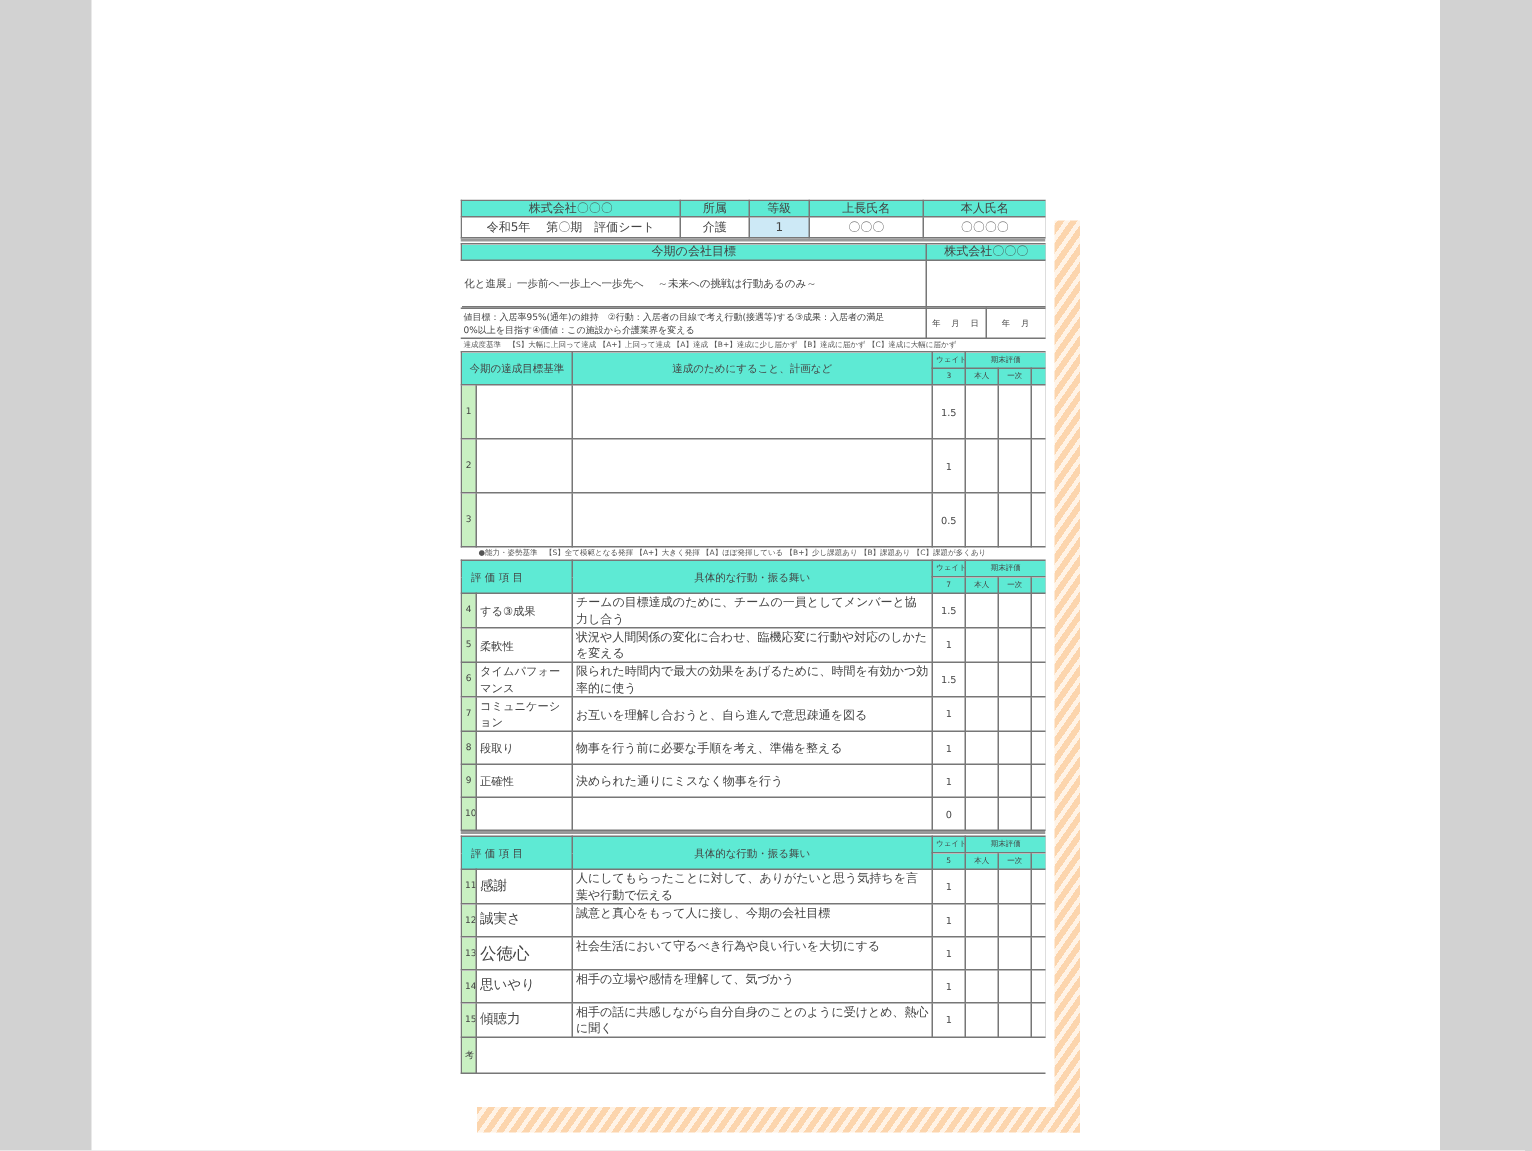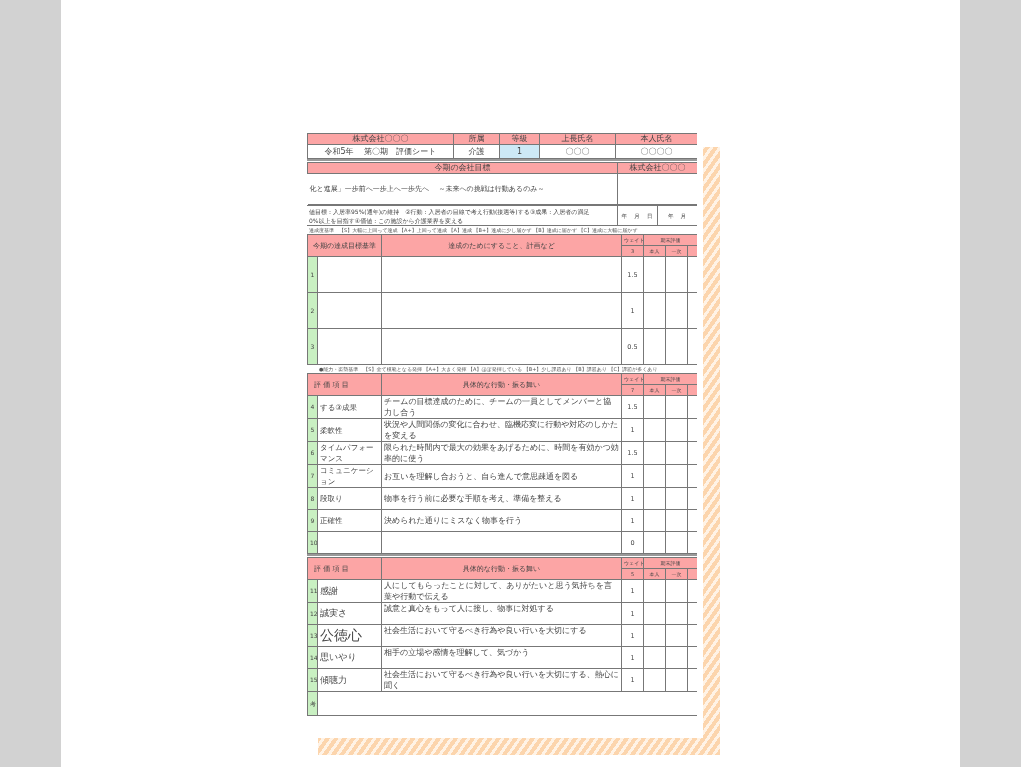--- a/index.html
+++ b/index.html
@@ -12,21 +12,21 @@
   .intro { position: absolute; left: 99px; top: 71px; width: 720px; font-size: 13.5px; line-height: 21px; color: #333; }
 
   .frame-right { position: absolute; left: 642px; top: 147px; width: 17px; height: 608px;
     background: repeating-linear-gradient(-55deg, #fcd5ad 0 4px, #fff3e6 4px 7px); }
   .frame-bottom { position: absolute; left: 257px; top: 738px; width: 402px; height: 17px;
     background: repeating-linear-gradient(-55deg, #fcd5ad 0 4px, #fff3e6 4px 7px); }
 
   .sheet { position: absolute; left: 246px; top: 133px; width: 390px; height: 583px; background: #fff; overflow: hidden; font-size: 7px; color: #444; }
   .sheet table { border-collapse: collapse; width: 100%; table-layout: fixed; }
   .sheet td { border: 1px solid #777; padding: 0 2px; height: 11px; line-height: 10px; overflow: hidden; white-space: nowrap; }
-  .g { background: #fca5a5; }
+  .g { background: #5eead4; }
   .b { background: #cde9f6; }
   .c { text-align: center; }
   .note { font-size: 5px; line-height: 8px; color: #555; white-space: nowrap; overflow: hidden; padding-left: 2px; }
   .num { background: #c9f0c2; text-align: center; width: 10px; font-size: 6px; }
   .big td { font-size: 8px; }
   .row-tall td { height: 36px; }
   .row-mid td { height: 22px; }
   .item td.desc { white-space: normal; line-height: 11px; font-size: 8px; }
   .item td.label { white-space: normal; line-height: 11px; font-size: 7.5px; }
   .w { text-align: center; font-size: 6.5px; }
@@ -276,48 +276,48 @@
             <td class="label" style="font-size:9px">感謝</td>
             <td class="desc">人にしてもらったことに対して、ありがたいと思う気持ちを言葉や行動で伝える</td>
             <td class="w">1</td>
             <td></td>
             <td></td>
             <td></td>
           </tr>
       <tr class="item row-mid">
             <td class="num">12</td>
             <td class="label" style="font-size:9px">誠実さ</td>
-            <td class="desc" style="vertical-align:top">誠意と真心をもって人に接し、物事に対処する</td>
+            <td class="desc" style="vertical-align:top">誠意と真心をもって人に接し、今期の会社目標</td>
             <td class="w">1</td>
             <td></td>
             <td></td>
             <td></td>
           </tr>
       <tr class="item row-mid">
             <td class="num">13</td>
-            <td class="label" style="font-size:14px">公徳心</td>
+            <td class="label" style="font-size:11px">公徳心</td>
             <td class="desc" style="vertical-align:top">社会生活において守るべき行為や良い行いを大切にする</td>
             <td class="w">1</td>
             <td></td>
             <td></td>
             <td></td>
           </tr>
       <tr class="item row-mid">
             <td class="num">14</td>
             <td class="label" style="font-size:9px">思いやり</td>
             <td class="desc" style="vertical-align:top"> 相手の立場や感情を理解して、気づかう</td>
             <td class="w">1</td>
             <td></td>
             <td></td>
             <td></td>
           </tr>
       <tr class="item row-mid">
             <td class="num">15</td>
             <td class="label" style="font-size:9px">傾聴力</td>
-            <td class="desc">社会生活において守るべき行為や良い行いを大切にする、熱心に聞く</td>
+            <td class="desc">相手の話に共感しながら自分自身のことのように受けとめ、熱心に聞く</td>
             <td class="w">1</td>
             <td></td>
             <td></td>
             <td></td>
           </tr>
       <tr style="height:24px">
         <td class="num" style="height:24px">考</td>
         <td colspan="6" style="border-right:none"></td>
       </tr>
     </tbody>

